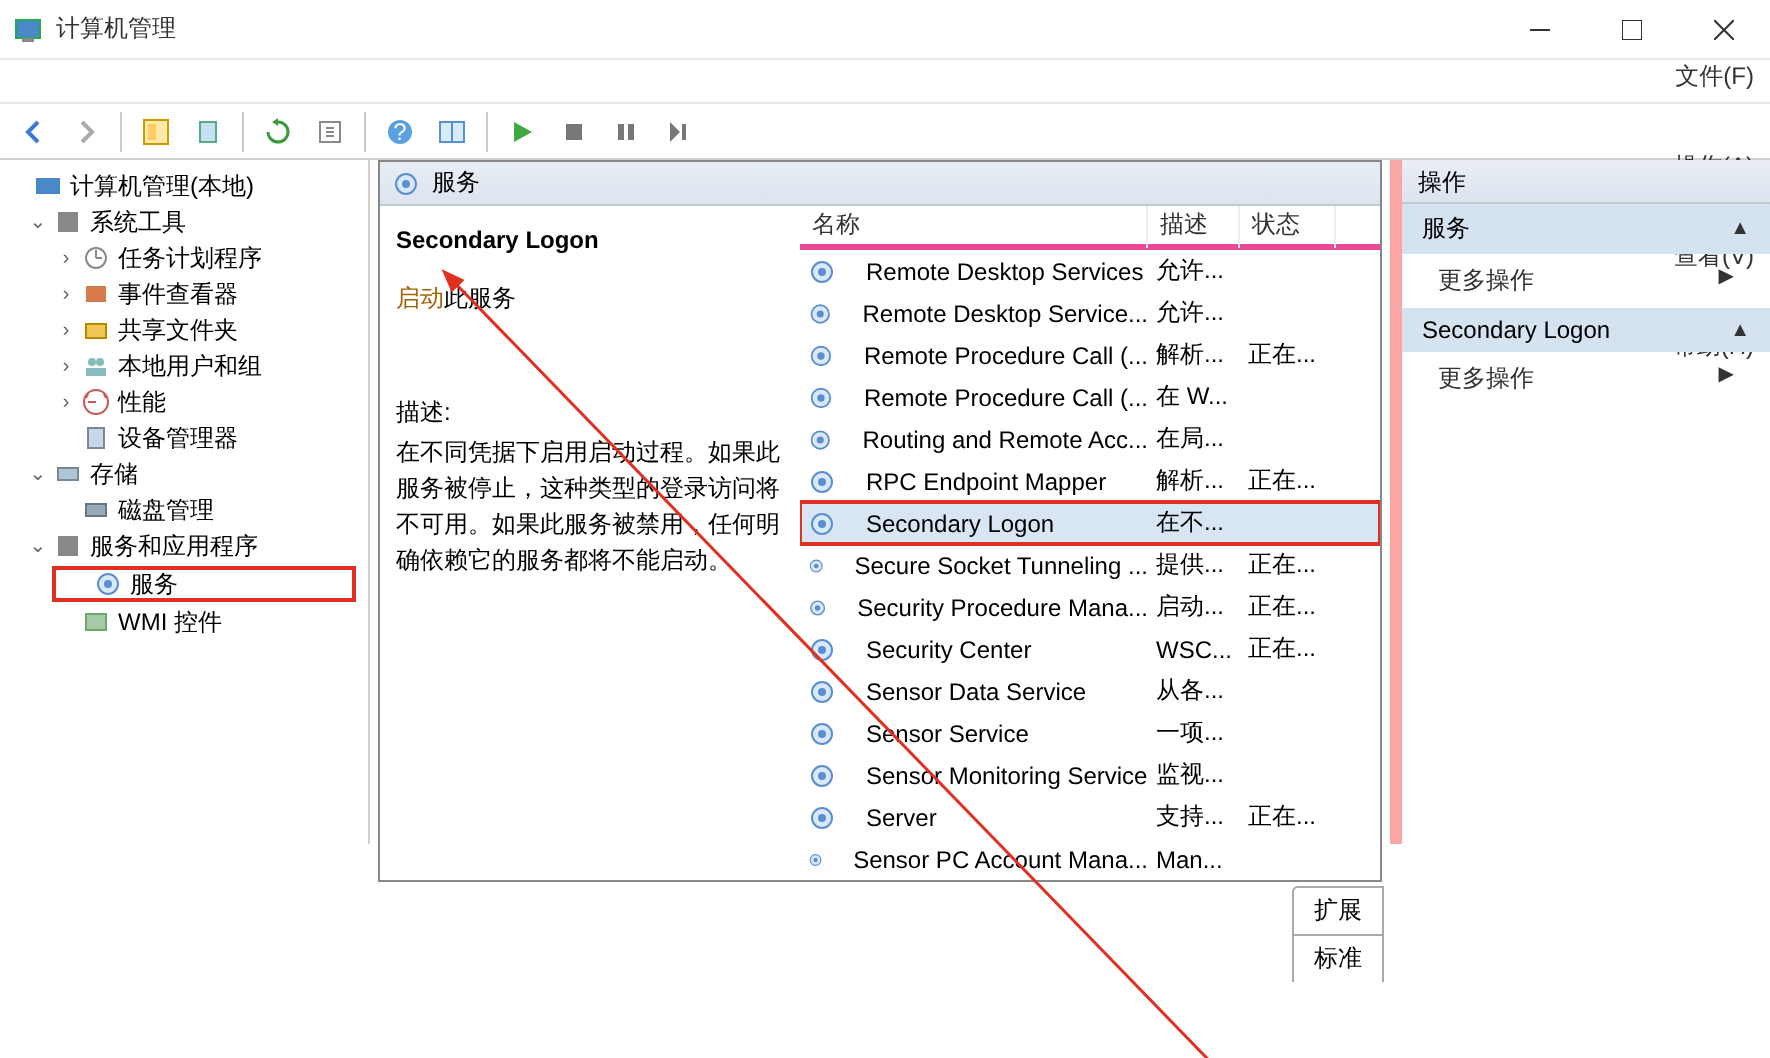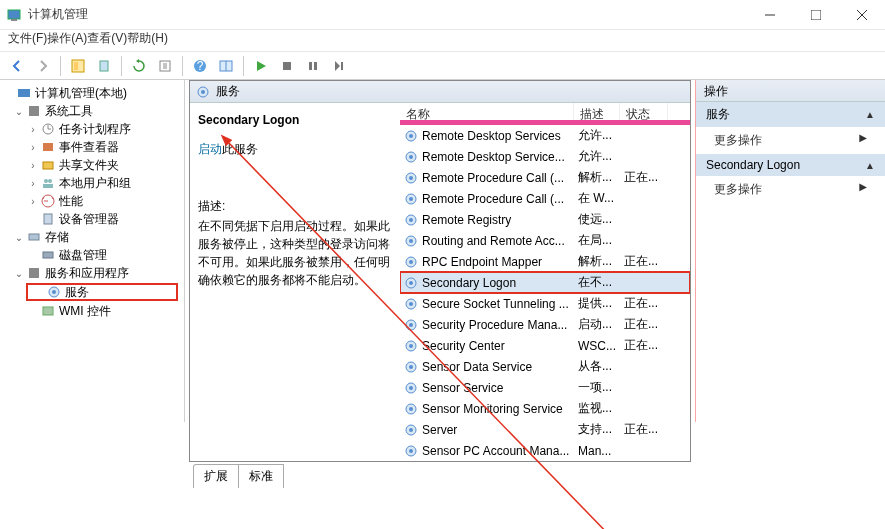--- a/index.html
+++ b/index.html
@@ -1,56 +1,56 @@
 <!DOCTYPE html>
 <html><head>
 <meta charset="utf-8">
 <style>
 * { margin:0; padding:0; box-sizing:border-box; font-family:"Microsoft YaHei","Segoe UI",sans-serif; font-size:12px; }
 body { background:#fff; width:885px; height:529px; overflow:hidden; position:relative; }
 .titlebar { height:30px; background:#fff; border-bottom:1px solid #e8e8e8; display:flex; align-items:center; padding-left:6px; }
 .titlebar .t-icon { width:16px; height:16px; margin-right:6px; }
 .titlebar .title { flex:1; color:#333; }
 .winbtn { width:46px; height:30px; display:flex; align-items:center; justify-content:center; color:#555; }
-.menubar { height:22px; display:flex; align-items:flex-start; padding:0 8px; gap:0; border-bottom:1px solid #e8e8e8; }
+.menubar { height:22px; display:flex; align-items:flex-end; padding:0 8px; gap:28px; border-bottom:1px solid #e8e8e8;flex-direction:column; }
 .menubar span { color:#333; cursor:default; }
 .toolbar { height:28px; display:flex; align-items:center; padding:0 6px; gap:4px; border-bottom:1px solid #d0d0d0; }
 .tb-btn { width:22px; height:22px; display:flex; align-items:center; justify-content:center; border:1px solid transparent; }
 .tb-sep { width:1px; height:20px; background:#ccc; margin:0 2px; }
 .body { display:flex; height:342px; }
 .tree { width:185px; border-right:1px solid #d0d0d0; padding:4px 2px; overflow:hidden; }
 .tree-node { display:flex; align-items:center; height:18px; padding:1px 0; cursor:default; }
 .tree-node .exp { width:14px; text-align:center; color:#666; font-size:10px; }
 .tree-node .ic { width:16px; height:16px; margin-right:3px; display:inline-flex; align-items:center; justify-content:center; }
 .tree-node .lbl { white-space:nowrap; }
 .hl-red { border:2px solid #e03020; }
 .center { flex:1; display:flex; flex-direction:column; }
 .svc-wrap { flex:1; border:1px solid #888; margin:0 4px; position:relative; display:flex; flex-direction:column; }
 .svc-head { height:22px; background:linear-gradient(#e9eef5,#dce4ee); border-bottom:1px solid #bcc; display:flex; align-items:center; padding:0 6px; gap:6px; }
 .svc-body { flex:1; display:flex; overflow:hidden; }
 .detail { width:210px; padding:10px 8px; }
 .detail h3 { font-size:12px; font-weight:bold; margin-bottom:14px; }
-.detail .link { color:#0369a1; cursor:pointer; }
+.detail .link { color:#a16207; cursor:pointer; }
 .detail .rest { color:#000000; }
 .detail p.desc-label { margin-top:40px; }
 .detail p.desc-body { margin-top:2px; line-height:1.5; }
 .list { flex:1; overflow:hidden; position:relative; }
-.list-head { display:flex; height:22px; border-bottom:5px solid #ec4899; background:#fff; }
+.list-head { display:flex; height:22px; border-bottom:3px solid #ec4899; background:#fff;align-items:center; }
 .list-head div { padding:3px 6px; border-right:1px solid #eee; color:#333; }
 .col-name { width:174px; } .col-desc { width:46px; } .col-state { width:48px; }
 .row { display:flex; height:21px; align-items:center; }
-.row .c1 { width:174px; display:flex; align-items:center; gap:4px; padding-left:4px; overflow:hidden; white-space:nowrap; }
+.row .c1 { width:174px; display:flex; align-items:center; gap:15px; padding-left:4px; overflow:hidden; white-space:nowrap; }
 .row .c2 { width:46px; overflow:hidden; white-space:nowrap; padding-left:4px; }
 .row .c3 { width:48px; overflow:hidden; white-space:nowrap; padding-left:4px; }
 .row.sel { background:#d8e6f3; }
 .row.sel.hl { outline:2px solid #e03020; outline-offset:-1px; }
-.tabs { height:24px; display:flex; align-items:flex-end; padding-left:4px; margin:2px 4px 0 4px;}
+.tabs { height:24px; display:flex; align-items:flex-end; padding-left:4px; margin:2px 4px 0 4px;flex-direction:column;}
 .tab { padding:3px 10px; border:1px solid #aaa; border-bottom:none; background:#fff; margin-right:-1px; font-size:12px; }
 .tab:first-child { border-top-left-radius:3px; }
-.right { width:190px; border-left:1px solid #fca5a5; }
+.right { width:190px; border-left:6px solid #fca5a5; }
 .act-head { height:22px; background:linear-gradient(#e9eef5,#dce4ee); border-bottom:1px solid #bcc; padding:3px 8px; font-weight:normal; }
 .act-sec { background:#d5e2f0; padding:4px 10px; display:flex; justify-content:space-between; align-items:center; }
 .act-item { padding:5px 18px; color:#333; cursor:default; }
 .chev-right { font-size:10px; color:#333; }
 .chev-up { font-size:10px; color:#333; }
 svg.arrow { position:absolute; left:0; top:0; pointer-events:none; }
 .gear { width:14px; height:14px; }
 </style>
 </head>
 <body>
@@ -357,31 +357,20 @@
                 </div>
                 <div class="c2">在 W...</div>
                 <div class="c3"></div>
               </div>
               <div class="row">
                 <div class="c1">
                   <svg class="gear" viewBox="0 0 14 14" width="14" height="14">
                     <circle cx="7" cy="7" r="5" fill="#d8e8f4" stroke="#5a8ed0"></circle>
                     <circle cx="7" cy="7" r="2" fill="#5a8ed0"></circle>
                   </svg>
-                  <span>Remote Registry</span>
-                </div>
-                <div class="c2">使远...</div>
-                <div class="c3"></div>
-              </div>
-              <div class="row">
-                <div class="c1">
-                  <svg class="gear" viewBox="0 0 14 14" width="14" height="14">
-                    <circle cx="7" cy="7" r="5" fill="#d8e8f4" stroke="#5a8ed0"></circle>
-                    <circle cx="7" cy="7" r="2" fill="#5a8ed0"></circle>
-                  </svg>
                   <span>Routing and Remote Acc...</span>
                 </div>
                 <div class="c2">在局...</div>
                 <div class="c3"></div>
               </div>
               <div class="row">
                 <div class="c1">
                   <svg class="gear" viewBox="0 0 14 14" width="14" height="14">
                     <circle cx="7" cy="7" r="5" fill="#d8e8f4" stroke="#5a8ed0"></circle>
                     <circle cx="7" cy="7" r="2" fill="#5a8ed0"></circle>

